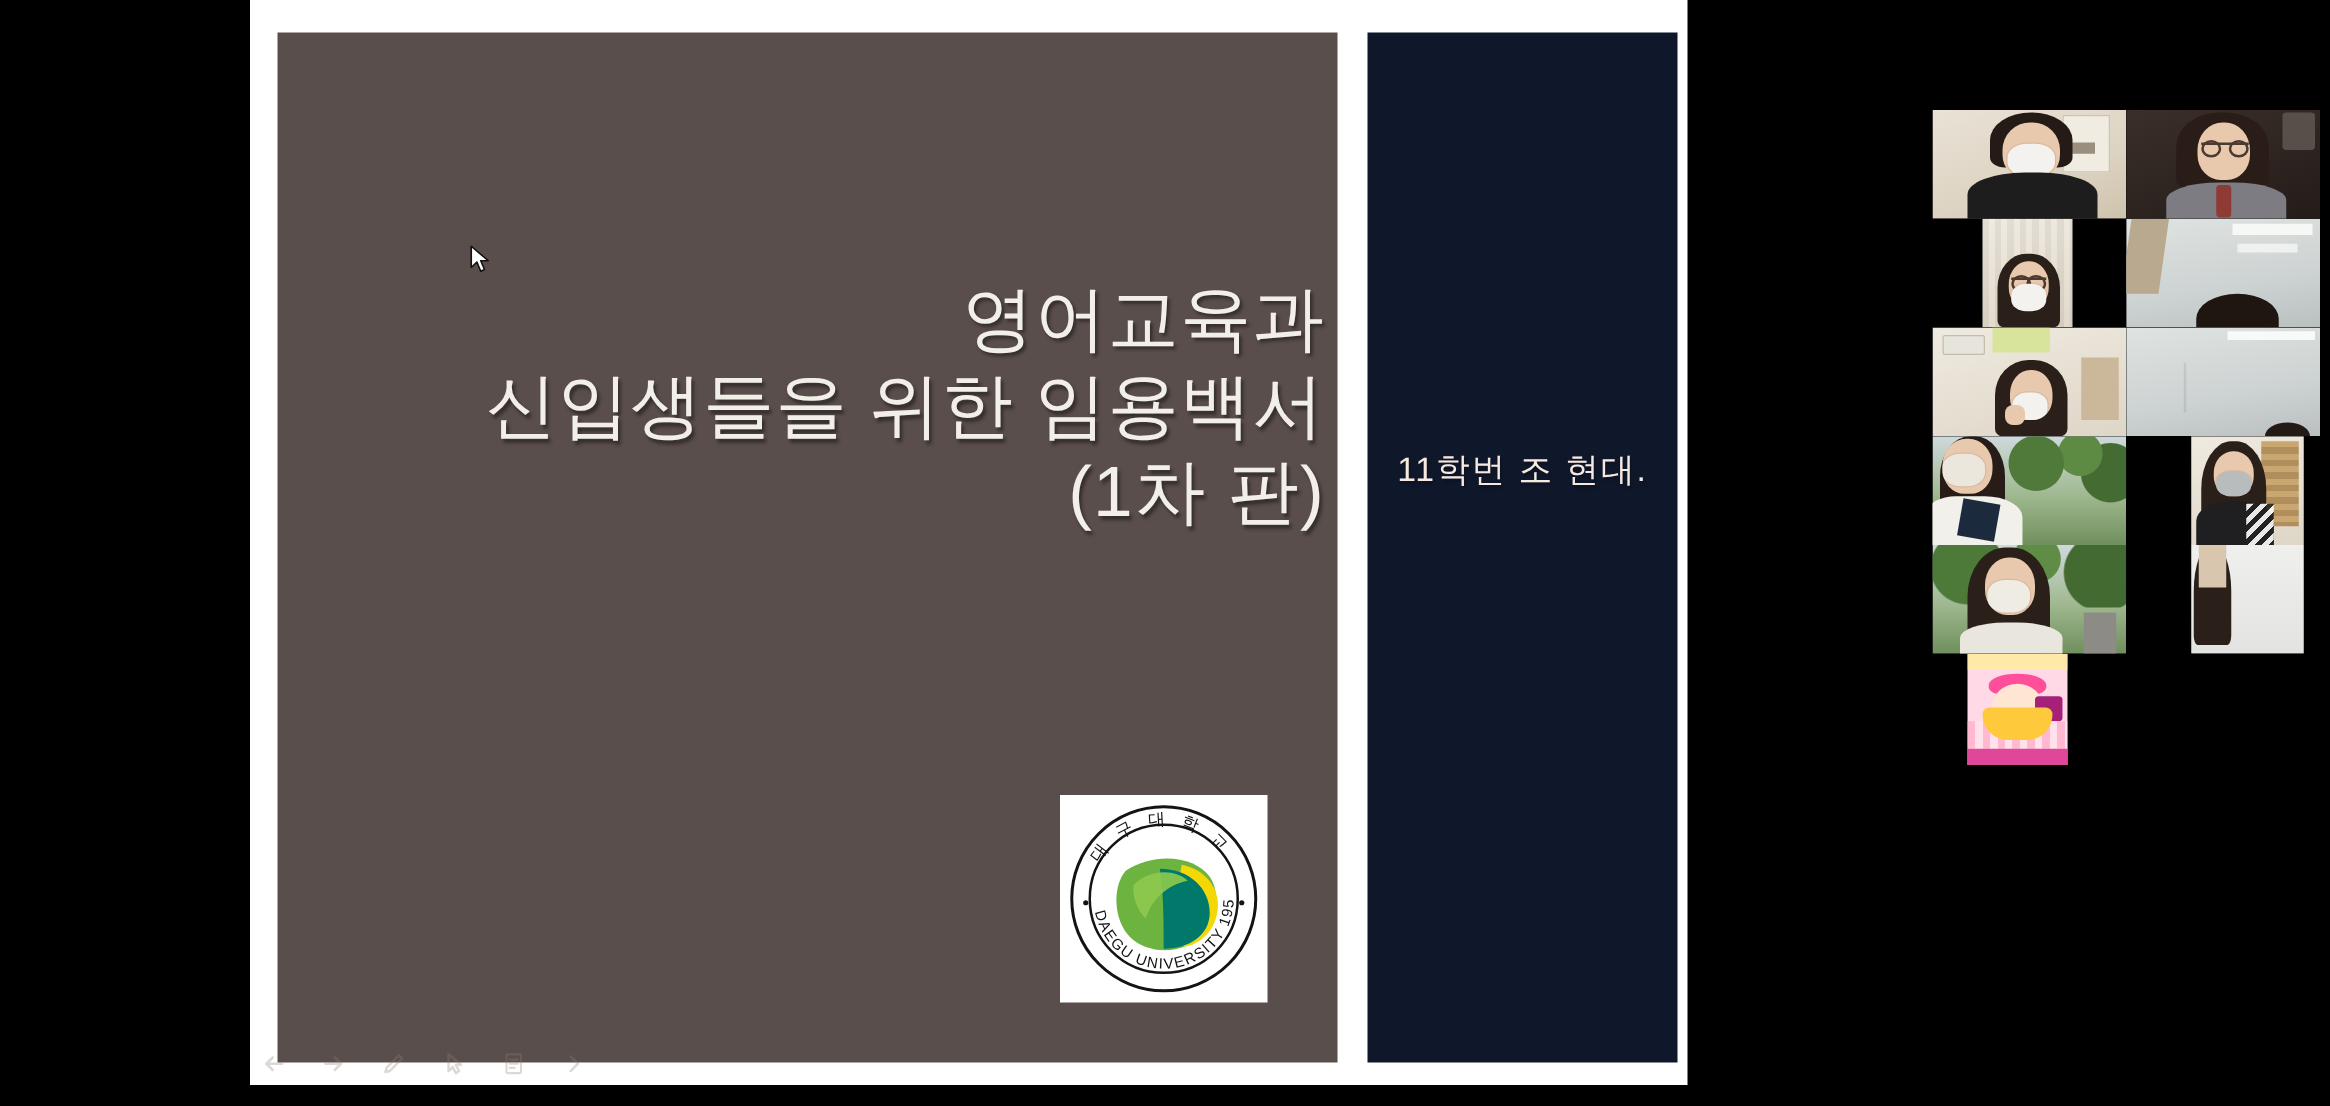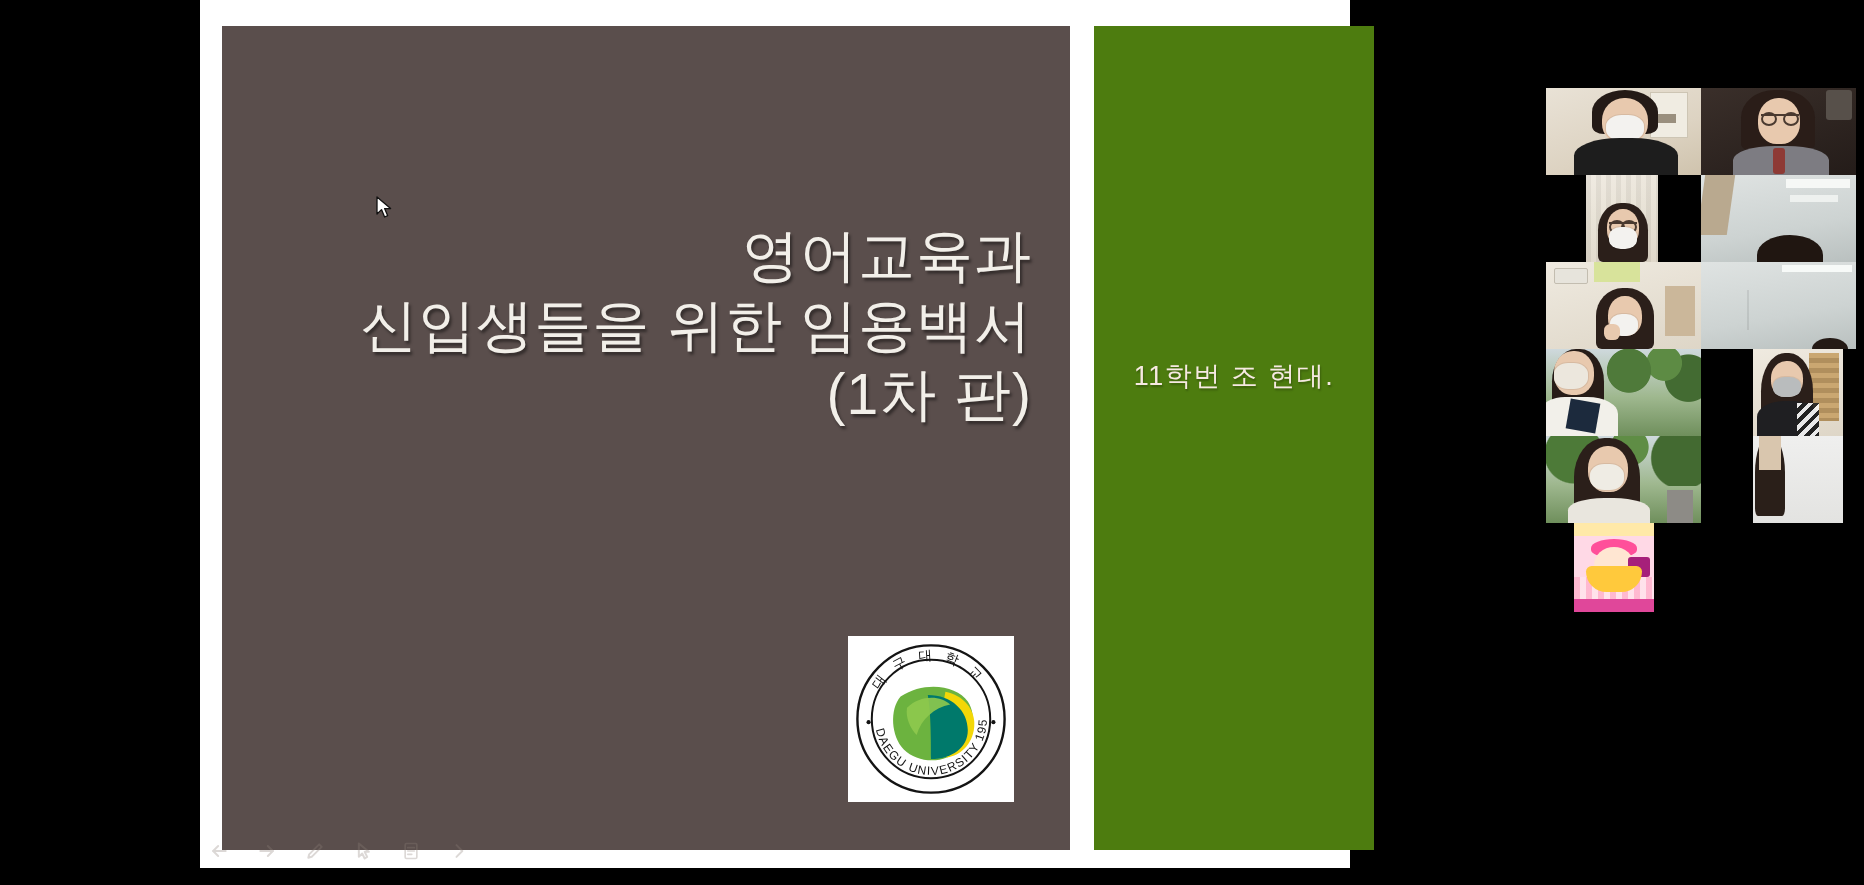--- a/index.html
+++ b/index.html
@@ -21,21 +21,21 @@
     width:1112px; height:824px;
   }
 
   
   #slide-main{
     position:absolute; left:0; top:0;
     width:848px; height:824px;
     background:#5a4e4c;
   }
   #slide-title{
-    position:absolute; right:38px; top:195px;
+    position:absolute; right:10px; top:195px;
     width:740px;
     text-align:right;
     color:#f2efe9;
     font-size:57px;
     line-height:1.22;
     letter-spacing:1px;
     text-shadow:2px 3px 3px rgba(0,0,0,.45);
     white-space:pre-line;
     font-weight:400;
   }
@@ -43,22 +43,22 @@
     position:absolute; left:626px; top:610px;
     width:166px; height:166px;
     background:#ffffff;
     display:flex; align-items:center; justify-content:center;
   }
   #slide-logo svg{ width:160px; height:160px; display:block; }
 
   
   #slide-side{
     position:absolute; left:872px; top:0;
-    width:280px; height:824px;
-    background:#4d7c0f;
+    width:248px; height:824px;
+    background:#0f172a;
   }
   #side-text{
     position:absolute; left:0; right:0; top:332px;
     text-align:center;
     color:#f6e9e2;
     font-size:27px;
     letter-spacing:1.5px;
     text-shadow:1px 2px 2px rgba(0,0,0,.25);
   }
 

